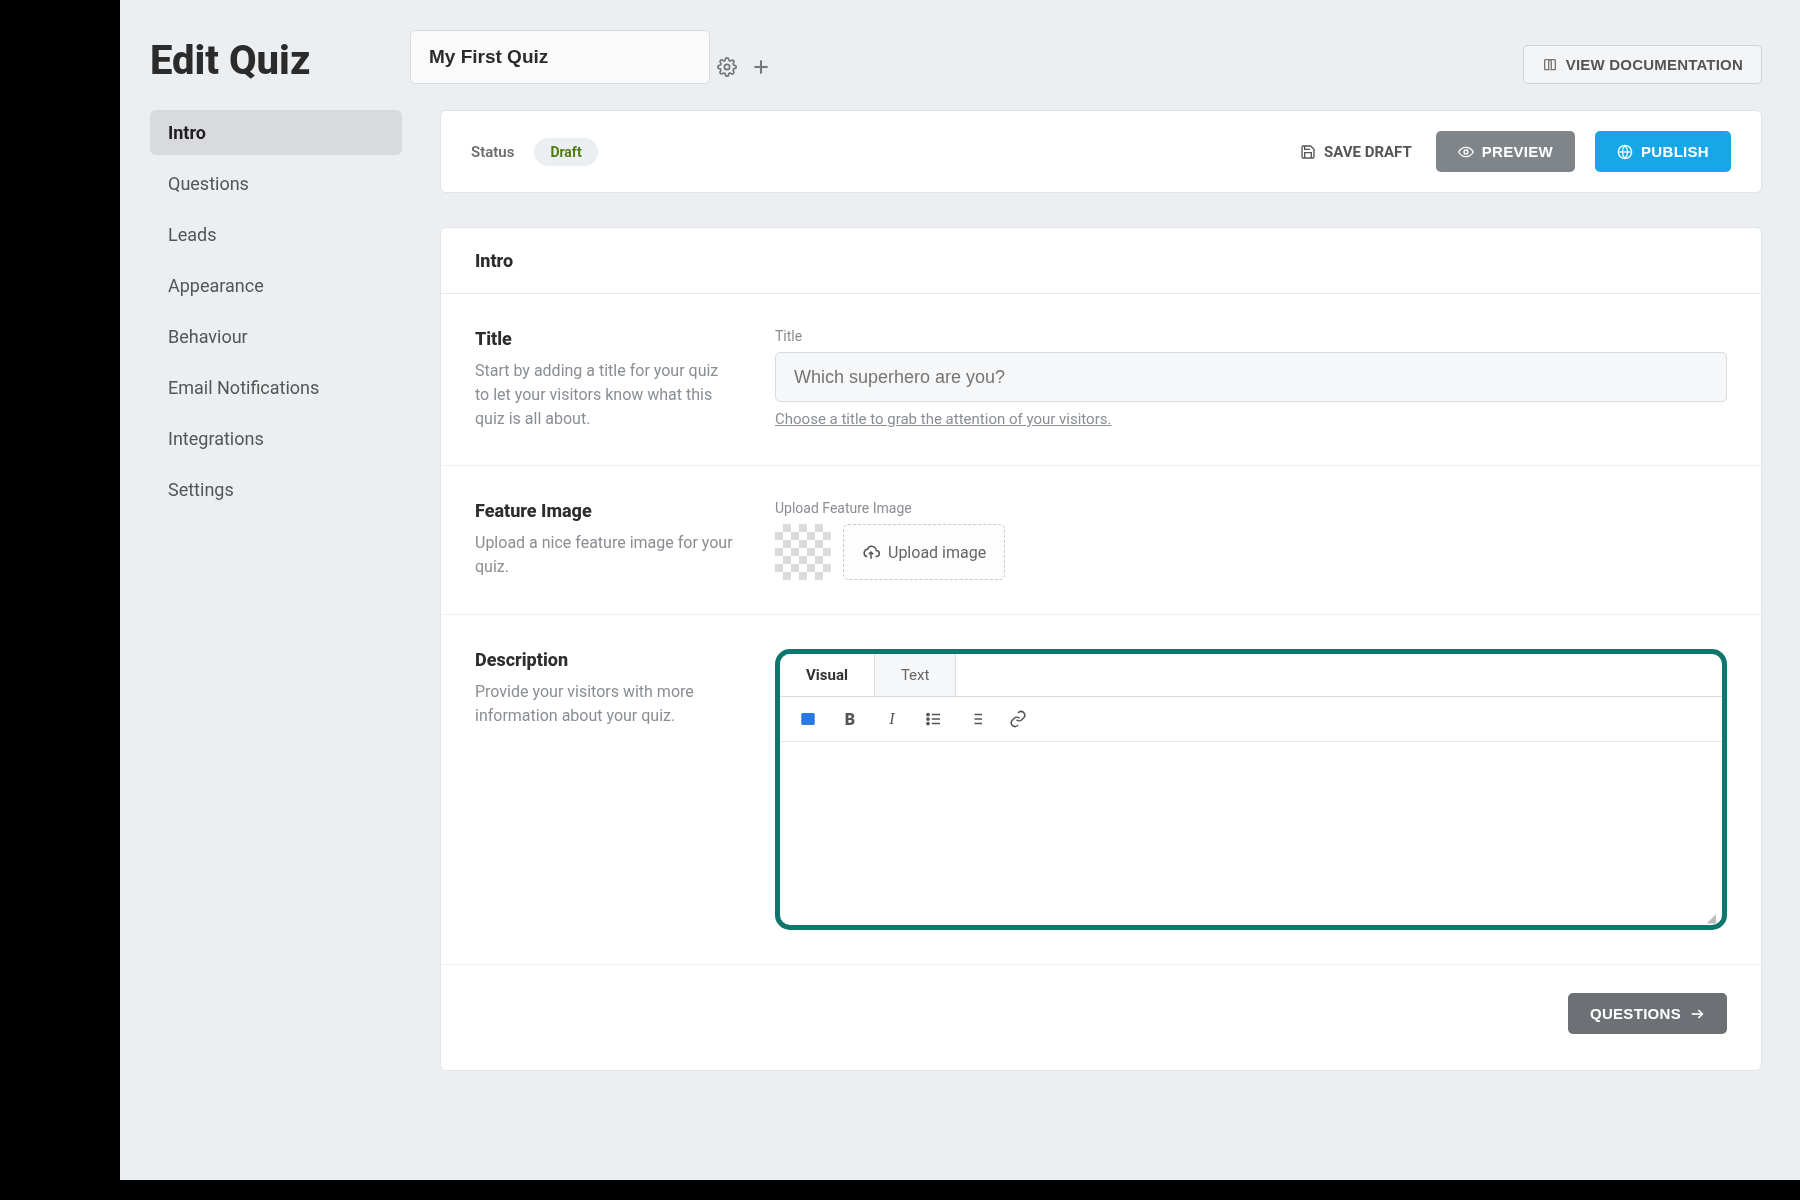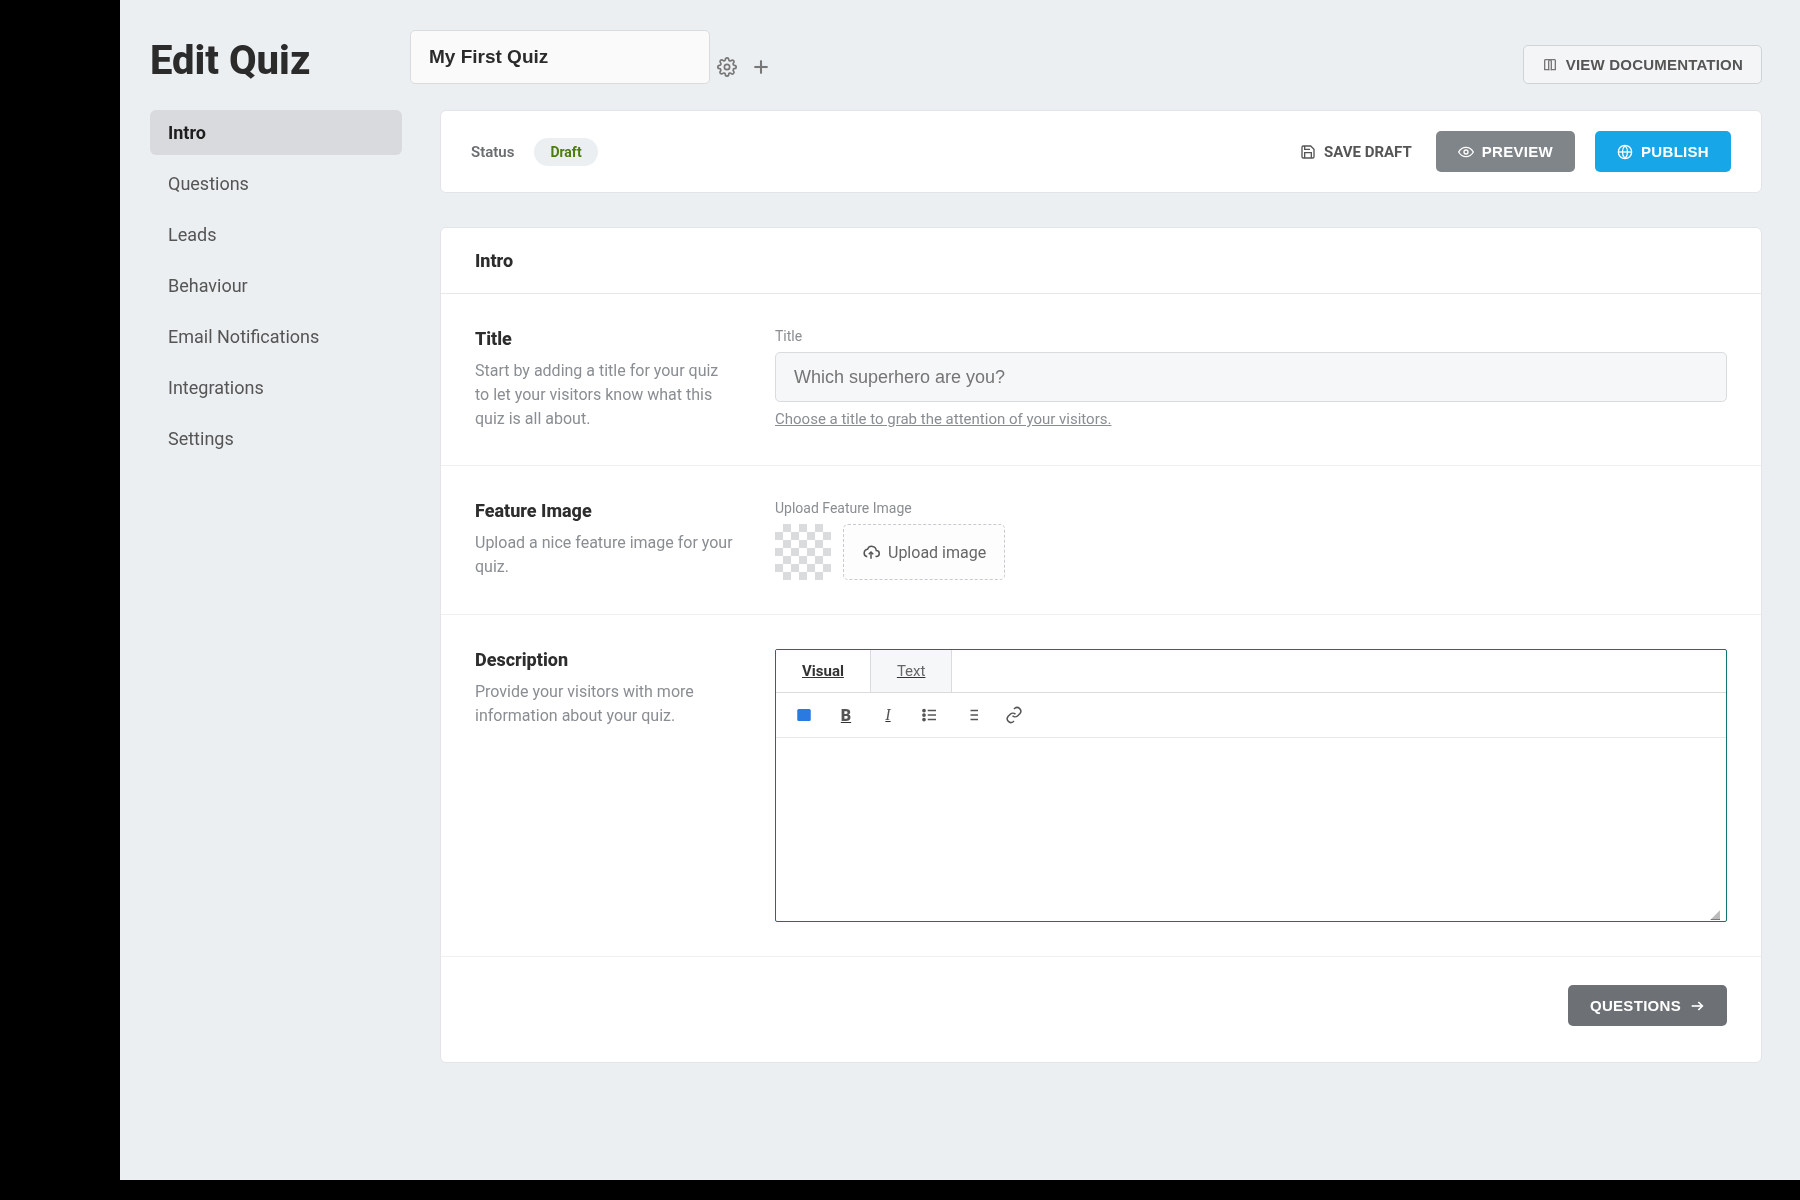--- a/index.html
+++ b/index.html
@@ -159,21 +159,21 @@
   .upload-btn {
     display:flex; align-items:center; gap:8px;
     border: 1px dashed #c7cace;
     border-radius: 5px;
     padding: 0 18px; height:56px;
     color:#666; font-size:16px; cursor:pointer;
     background:#fdfdfd;
   }
 
   .editor {
-    border: 1px solid #0f766e; border-radius: 2px; overflow:hidden;text-decoration:underline;
+    border: 5px solid #0f766e; border-radius: 15px; overflow:hidden;
   }
   .editor-tabs { display:flex; border-bottom:1px solid #d9dbdd; }
   .editor-tab {
     padding: 12px 26px; font-size:15px; color:#666; cursor:pointer;
     border-right:1px solid #d9dbdd;
     background:#f6f7f8;
   }
   .editor-tab.active { background:#fff; font-weight:700; color:#333; }
   .editor-toolbar {
     display:flex; gap:18px; padding:10px 16px;
@@ -231,20 +231,21 @@
       <span>VIEW DOCUMENTATION</span>
     </button>
   </div>
 
   <div class="cols">
 
     <div class="sidebar">
       <div class="nav-item active">Intro</div>
       <div class="nav-item">Questions</div>
       <div class="nav-item">Leads</div>
+      <div class="nav-item">Appearance</div>
       <div class="nav-item">Behaviour</div>
       <div class="nav-item">Email Notifications</div>
       <div class="nav-item">Integrations</div>
       <div class="nav-item">Settings</div>
     </div>
 
     <div class="content">
 
       <div class="card">
         <div class="status-bar">

